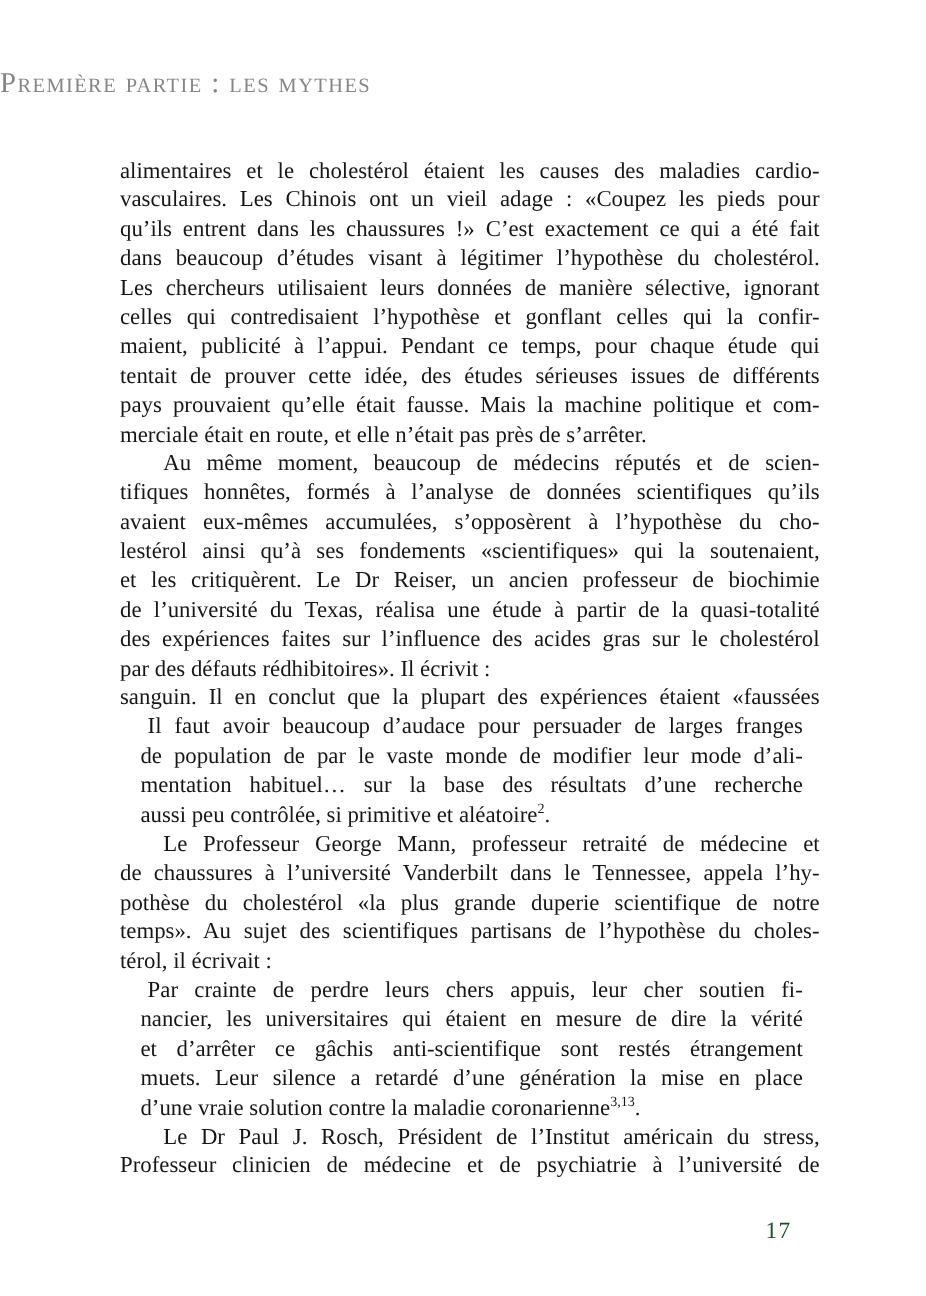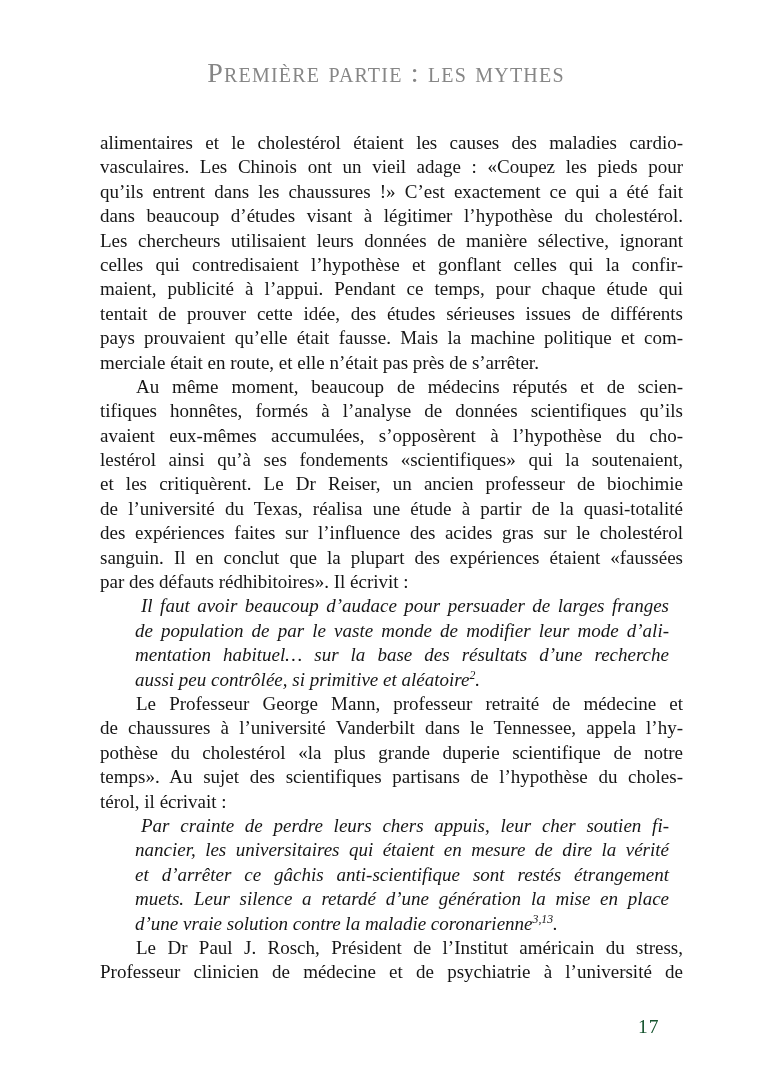--- a/index.html
+++ b/index.html
@@ -13,24 +13,24 @@
     height: 1080px;
     background: #ffffff;
     overflow: hidden;
     font-family: "Liberation Serif", "DejaVu Serif", serif;
   }
   .running-header {
     position: absolute;
     top: 57px;
     left: 0;
     width: 772px;
-    text-align: center;
+    text-align: left;
     font-variant: small-caps;
     letter-spacing: 1.2px;
-    font-size: 28px;
+    font-size: 24px;
     color: #868686;
   }
   .text-block {
     position: absolute;
     left: 100px;
     top: 131px;
     width: 583px;
     font-size: 19px;
     color: #161616;
   }
@@ -41,23 +41,22 @@
     text-align: justify;
     text-align-last: justify;
     white-space: normal;
   }
   .line.last {
     text-align: center;
     text-align-last: left;
   }
   .para.indent .line:first-child { text-indent: 36px; }
   .para.quote {
-    margin-left: 35px;
+    margin-left: 17px;
     margin-right: 14px;
-    font-style: italic;
   }
   .para.quote .line:first-child { text-indent: 6px; }
   .it { }
   sup {
     font-size: 62%;
     vertical-align: super;
     line-height: 0;
   }
   .page-number {
     position: absolute;
@@ -88,22 +87,22 @@
         <div class="line last"><span>merciale était en route, et elle n’était pas près de s’arrêter.</span></div>
       </div>
       <div class="para indent">
         <div class="line"><span>Au même moment, beaucoup de médecins réputés et de scien-</span></div>
         <div class="line"><span>tifiques honnêtes, formés à l’analyse de données scientifiques qu’ils</span></div>
         <div class="line"><span>avaient eux-mêmes accumulées, s’opposèrent à </span><span class="it">l’hypothèse du cho-</span></div>
         <div class="line"><span class="it">lestérol</span><span> ainsi qu’à ses fondements «scientifiques» qui la soutenaient,</span></div>
         <div class="line"><span>et les critiquèrent. Le Dr Reiser, un ancien professeur de biochimie</span></div>
         <div class="line"><span>de l’université du Texas, réalisa une étude à partir de la quasi-totalité</span></div>
         <div class="line"><span>des expériences faites sur l’influence des acides gras sur le cholestérol</span></div>
+        <div class="line last"><span>par des défauts rédhibitoires». Il écrivit :</span></div>
         <div class="line"><span>sanguin. Il en conclut que la plupart des expériences étaient «faussées</span></div>
-        <div class="line last"><span>par des défauts rédhibitoires». Il écrivit :</span></div>
       </div>
       <div class="para quote">
         <div class="line"><span>Il faut avoir beaucoup d’audace pour persuader de larges franges</span></div>
         <div class="line"><span>de population de par le vaste monde de modifier leur mode d’ali-</span></div>
         <div class="line"><span>mentation habituel… sur la base des résultats d’une recherche</span></div>
         <div class="line last"><span>aussi peu contrôlée, si primitive et aléatoire</span><sup>2</sup><span>.</span></div>
       </div>
       <div class="para indent">
         <div class="line"><span>Le Professeur George Mann, professeur retraité de médecine et</span></div>
         <div class="line"><span>de chaussures à l’université Vanderbilt dans le Tennessee, appela </span><span class="it">l’hy-</span></div>

